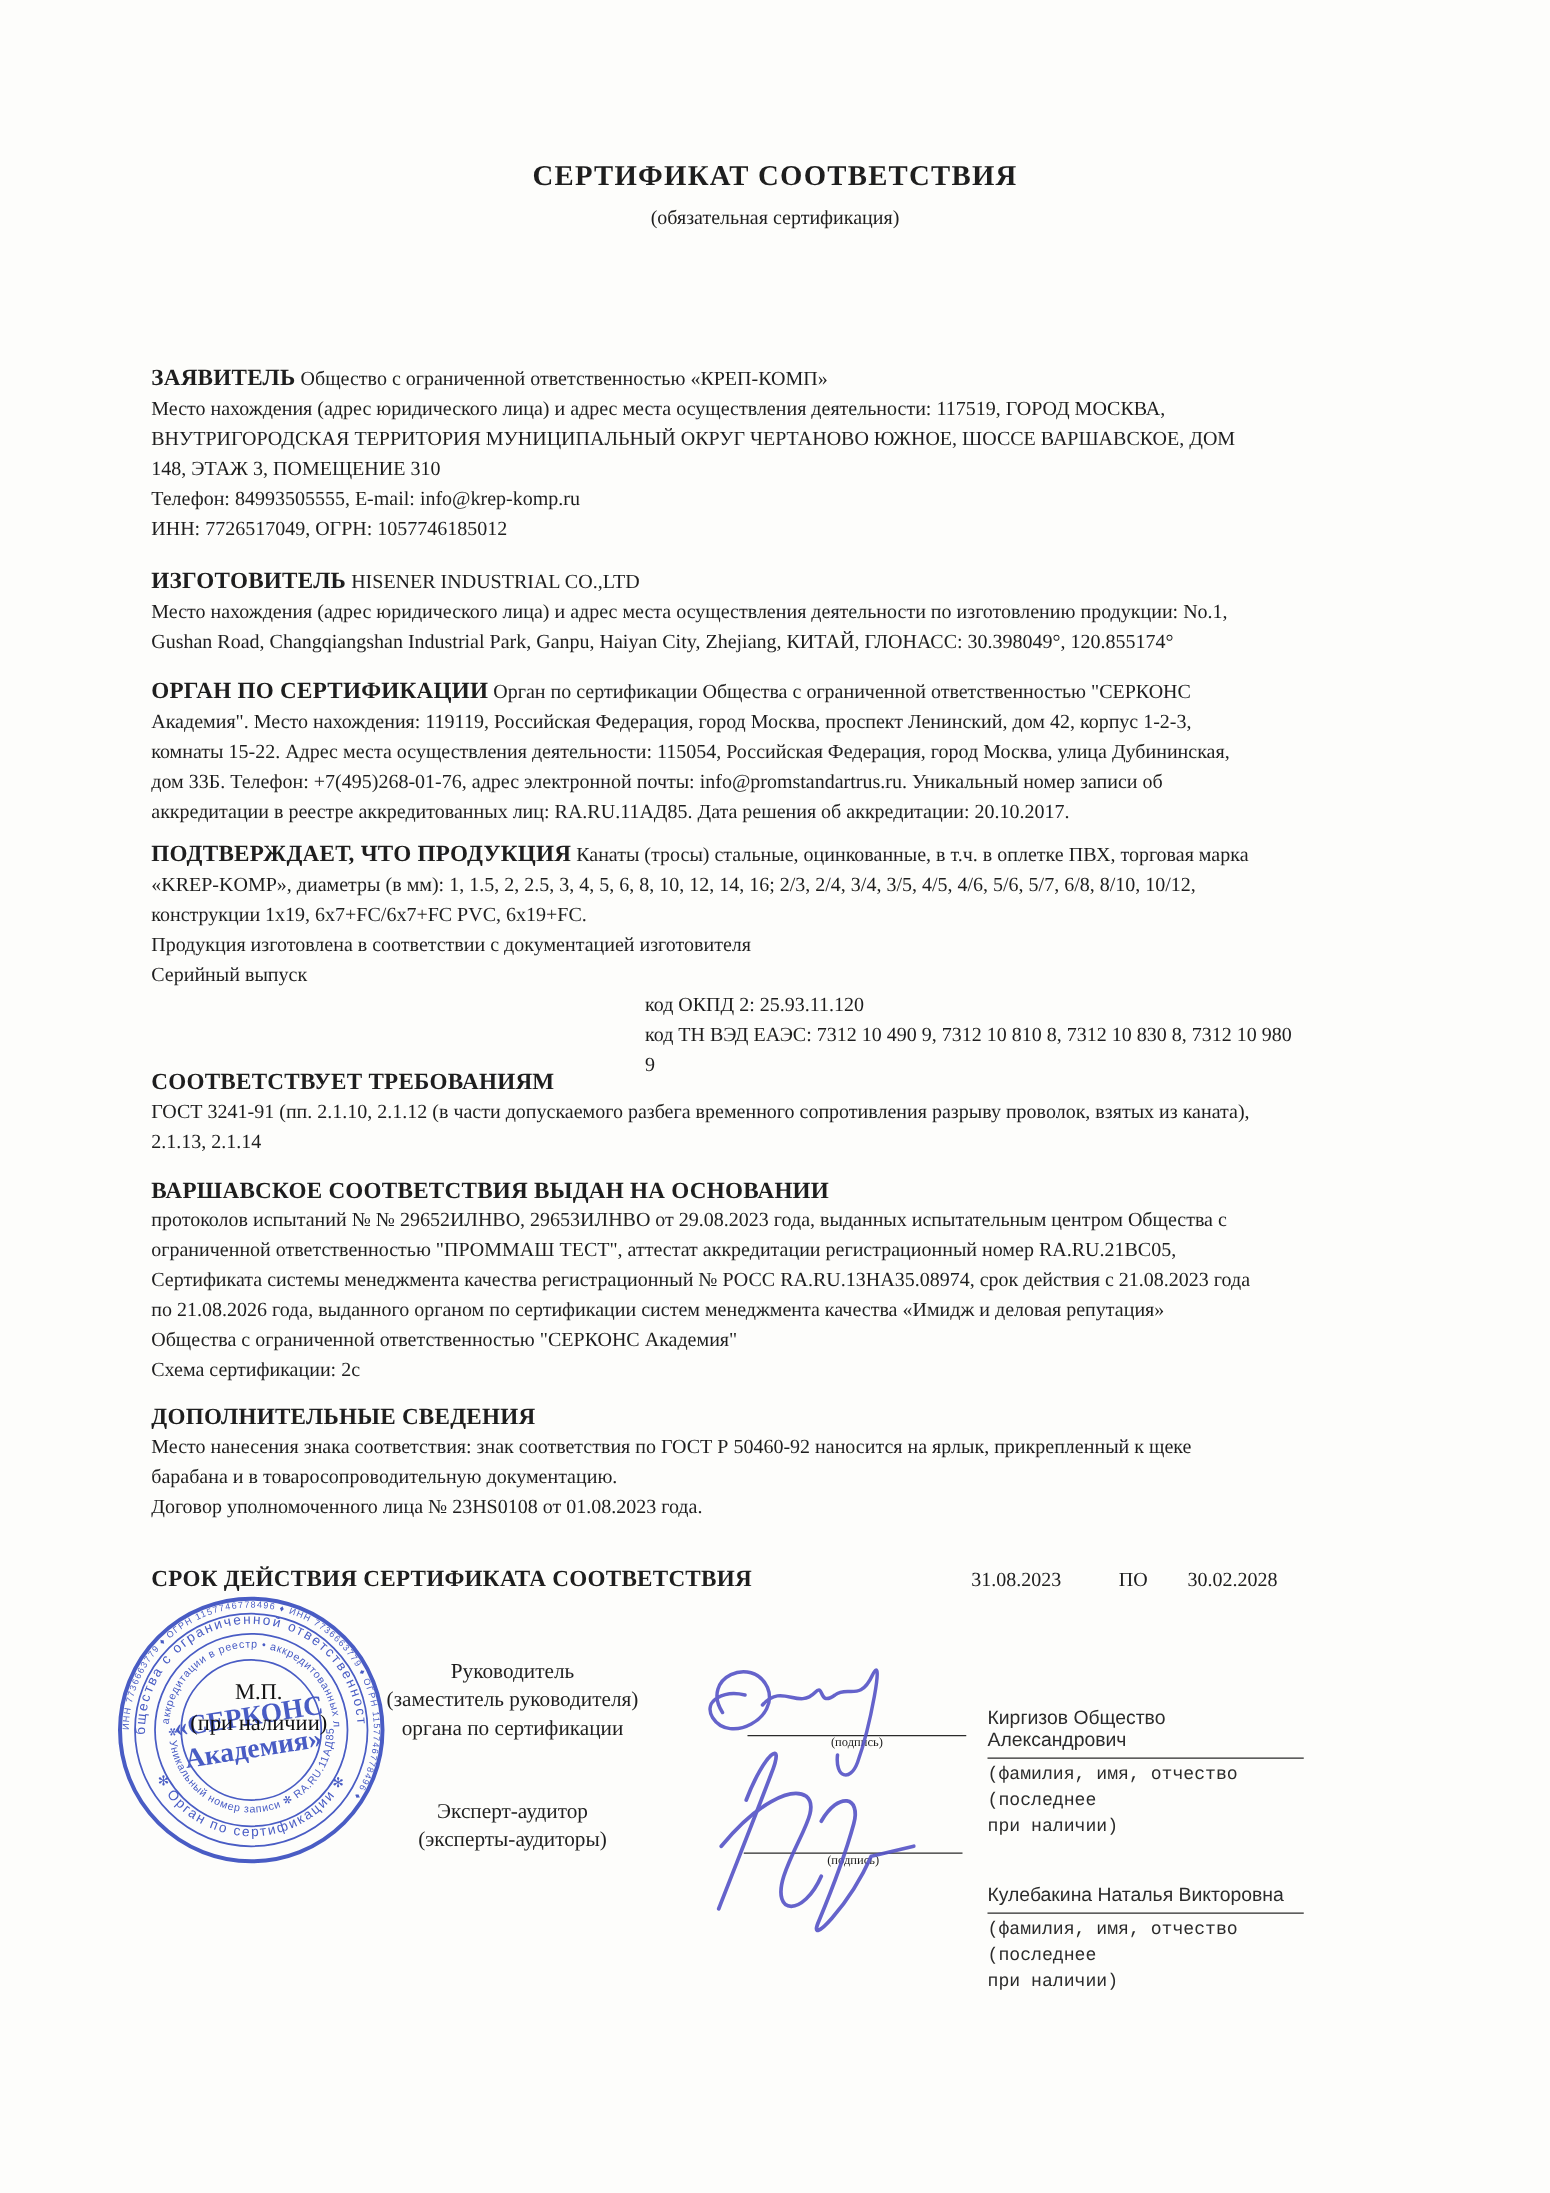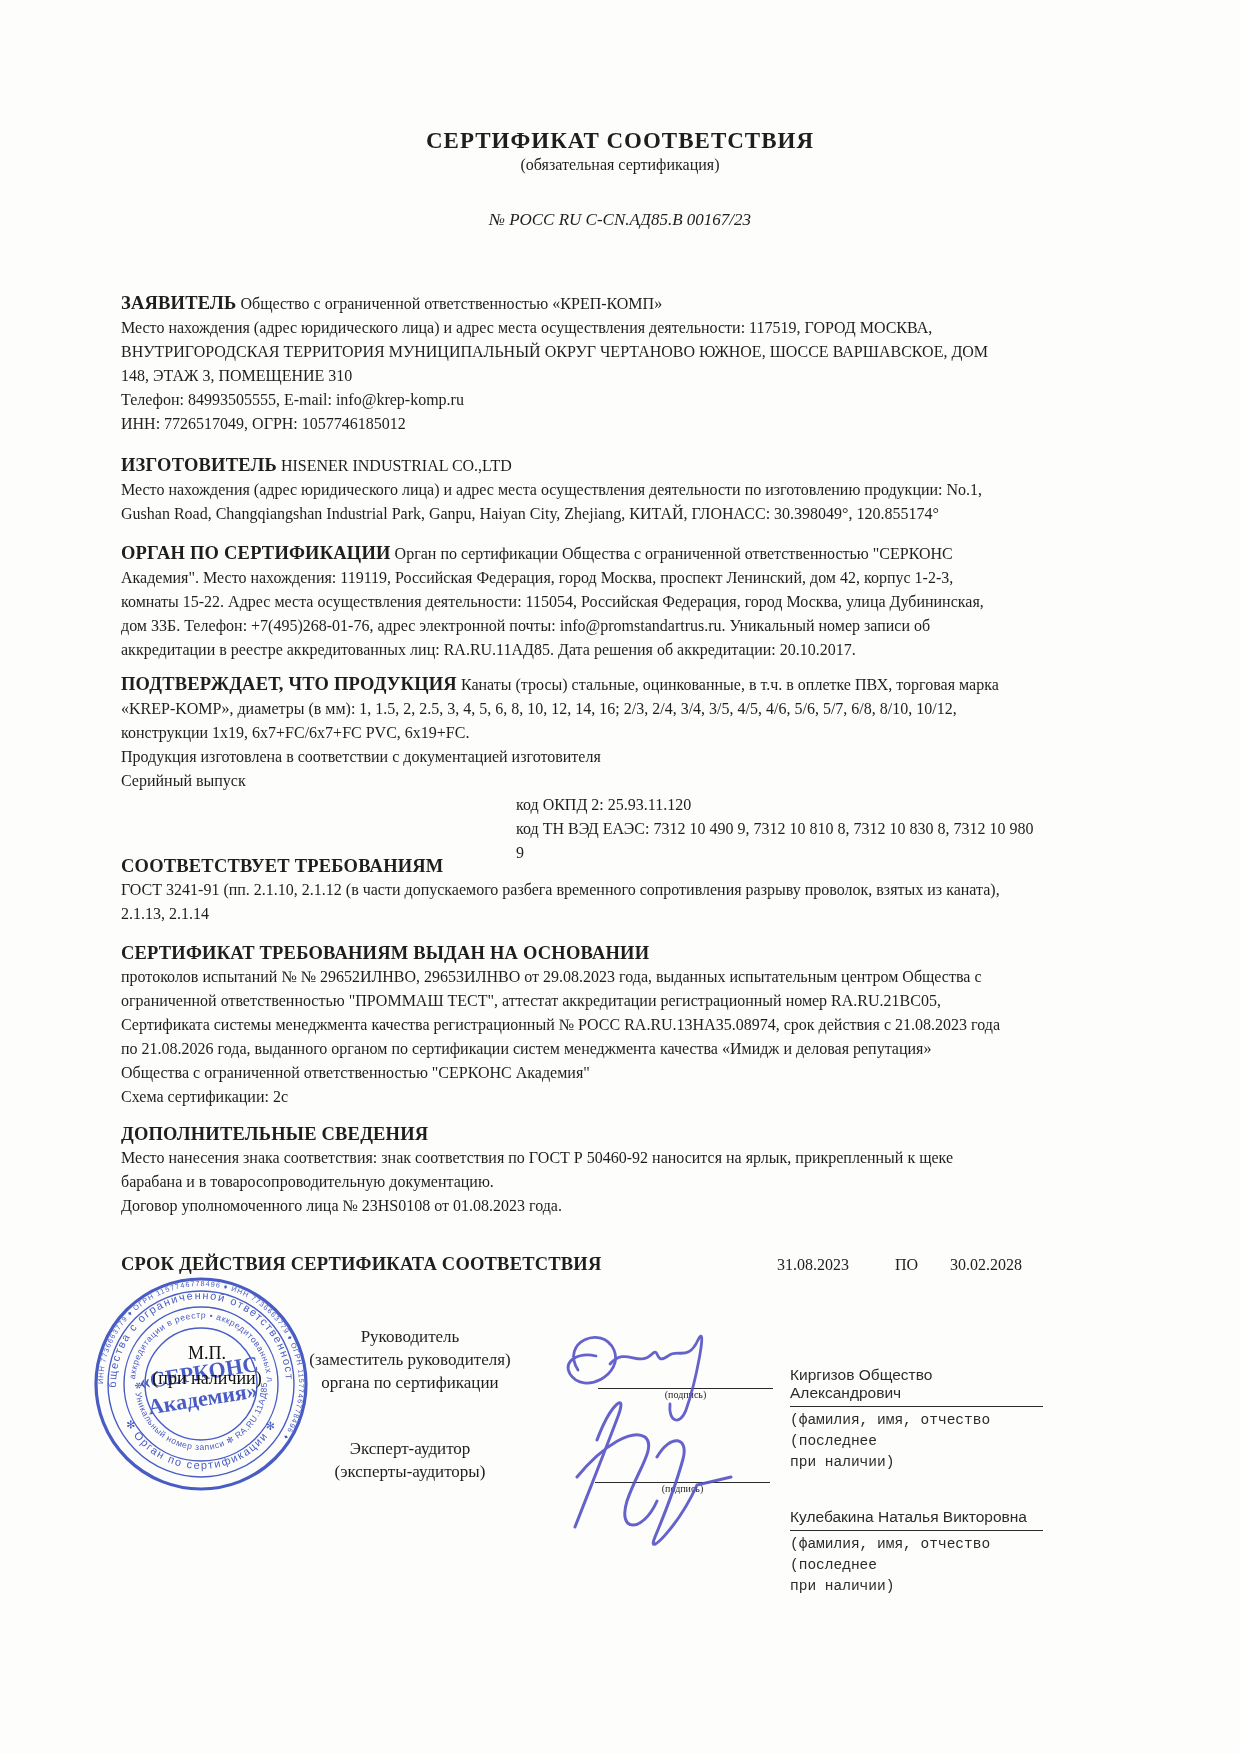--- a/index.html
+++ b/index.html
@@ -29,22 +29,21 @@
       font-size:18px;line-height:25px;color:#111;white-space:pre-line;z-index:4;}
   .stamp{position:absolute;left:93px;top:1276px;z-index:2;opacity:.92;}
   .sig-svg{position:absolute;z-index:5;pointer-events:none;}
 </style>
 </head>
 <body>
 
 <div class="page">
 
   <div class="center-head title" style="top:128px">СЕРТИФИКАТ СООТВЕТСТВИЯ</div>
-  <div class="center-head subtitle" style="top:156px">(обязательная сертификация)</div>
-  <div class="center-head cert-number" style="top:210px">№ РОСС RU C-CN.АД85.В 00167/23</div>
+  <div class="center-head subtitle" style="top:166px">(обязательная сертификация)</div>
 
   <section class="sec" style="top:291px">
     <div><span class="shead">ЗАЯВИТЕЛЬ</span> <span>Общество с ограниченной ответственностью «КРЕП-КОМП»</span></div>
     <div class="lines">Место нахождения (адрес юридического лица) и адрес места осуществления деятельности: 117519, ГОРОД МОСКВА,
 ВНУТРИГОРОДСКАЯ ТЕРРИТОРИЯ МУНИЦИПАЛЬНЫЙ ОКРУГ ЧЕРТАНОВО ЮЖНОЕ, ШОССЕ ВАРШАВСКОЕ, ДОМ
 148, ЭТАЖ 3, ПОМЕЩЕНИЕ 310
 Телефон: 84993505555, E-mail: info@krep-komp.ru
 ИНН: 7726517049, ОГРН: 1057746185012</div>
   </section>
 
@@ -72,21 +71,21 @@
     <div class="okpd">код ТН ВЭД ЕАЭС: 7312 10 490 9, 7312 10 810 8, 7312 10 830 8, 7312 10 980 9</div>
   </section>
 
   <section class="sec" style="top:854px">
     <div class="shead">СООТВЕТСТВУЕТ ТРЕБОВАНИЯМ</div>
     <div class="lines">ГОСТ 3241-91 (пп. 2.1.10, 2.1.12 (в части допускаемого разбега временного сопротивления разрыву проволок, взятых из каната),
 2.1.13, 2.1.14</div>
   </section>
 
   <section class="sec" style="top:941px">
-    <div class="shead">СЕРТИФИКАТ ТРЕБОВАНИЯМ ВЫДАН НА ОСНОВАНИИ</div>
+    <div class="shead">ВАРШАВСКОЕ СООТВЕТСТВИЯ ВЫДАН НА ОСНОВАНИИ</div>
     <div class="lines">протоколов испытаний № № 29652ИЛНВО, 29653ИЛНВО от 29.08.2023 года, выданных испытательным центром Общества с
 ограниченной ответственностью "ПРОММАШ ТЕСТ", аттестат аккредитации регистрационный номер RA.RU.21ВС05,
 Сертификата системы менеджмента качества регистрационный № РОСС RA.RU.13НА35.08974, срок действия с 21.08.2023 года
 по 21.08.2026 года, выданного органом по сертификации систем менеджмента качества «Имидж и деловая репутация»
 Общества с ограниченной ответственностью "СЕРКОНС Академия"
 Схема сертификации: 2с</div>
   </section>
 
   <section class="sec" style="top:1122px">
     <div class="shead">ДОПОЛНИТЕЛЬНЫЕ СВЕДЕНИЯ</div>

